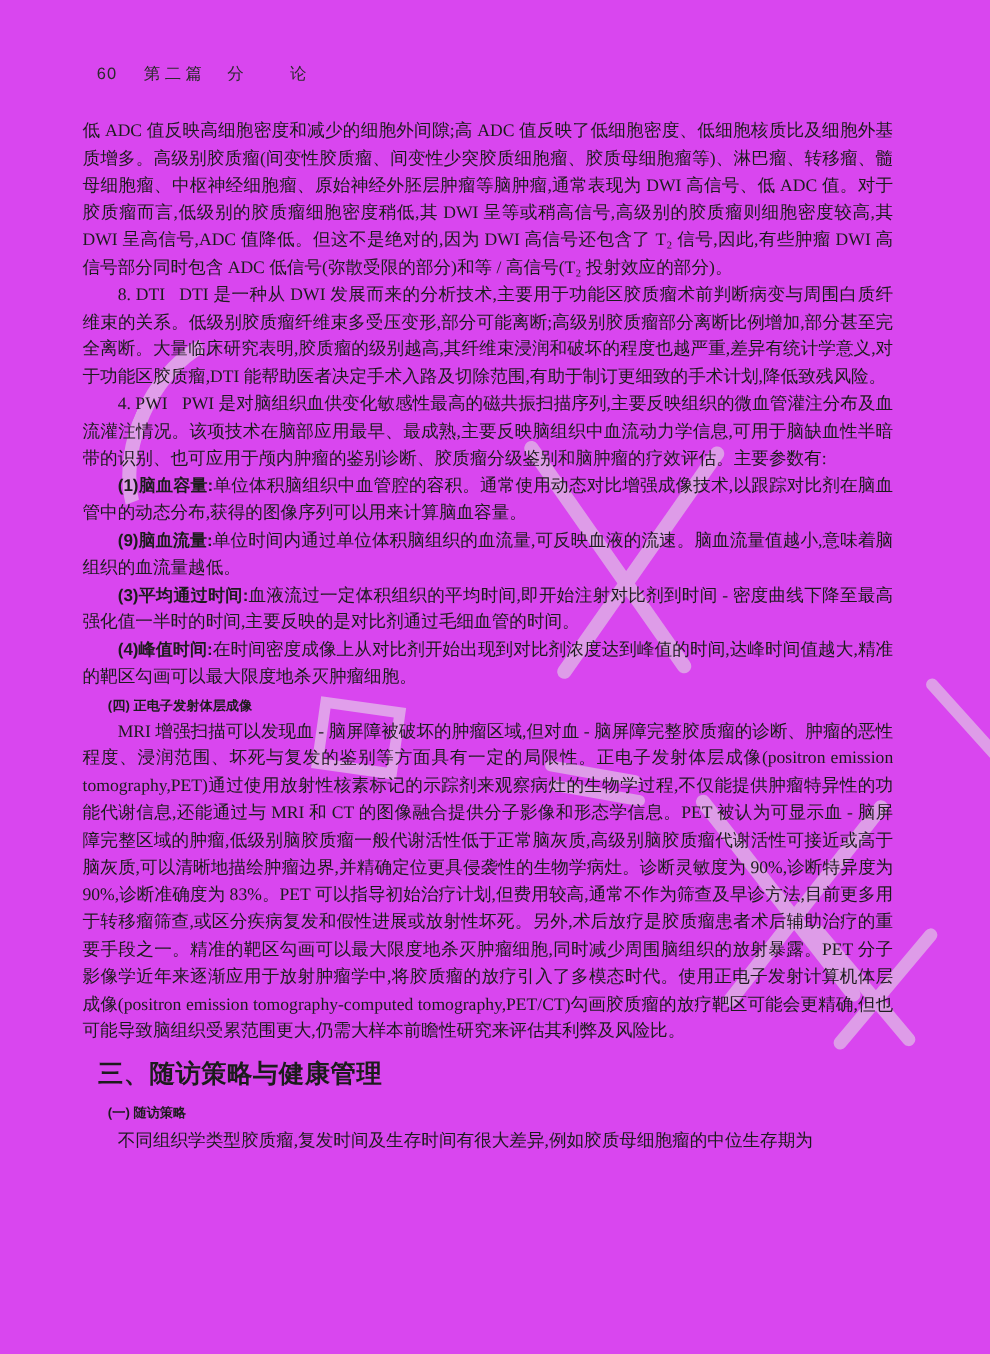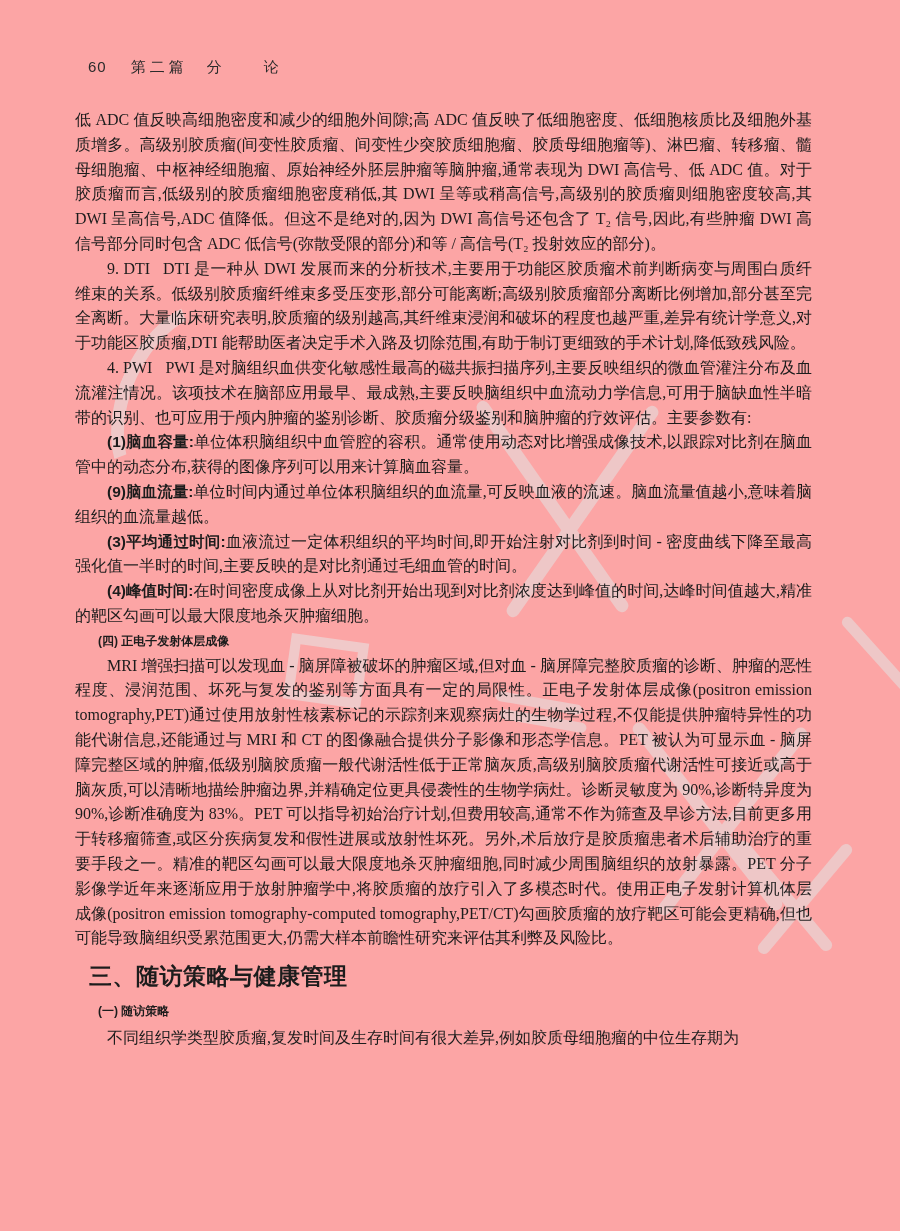--- a/index.html
+++ b/index.html
@@ -1,19 +1,19 @@
 <!DOCTYPE html>
 <html lang="zh"><head>
 <meta charset="utf-8">
 <style>
   html,body{margin:0;padding:0;background:#ffffff;}
   .page{
     position:relative;
     width:900px;height:1231px;
-    background:#fca5a5;
+    background:#d946ef;
     overflow:hidden;
     font-family:"Liberation Serif","DejaVu Serif",serif;
     color:#1c1c1c;
   }
   
   .watermark{position:absolute;inset:0;opacity:.55;pointer-events:none;}
   .wm{position:absolute;background:#e3e3e3;border-radius:7px;}
   .wm-arc{position:absolute;width:120px;height:190px;border:13px solid transparent;
           border-left-color:#e6e6e6;border-radius:50%;transform:rotate(24deg);}
   .wm-box{position:absolute;width:58px;height:46px;border:10px solid #e8e8e8;transform:rotate(8deg);}
@@ -75,21 +75,21 @@
 
   <header class="page-header">
     <span class="page-number">60</span>
     <span class="header-title">第二篇　分　　论</span>
   </header>
 
   <main class="body-text">
 
     <p class="para noindent">低 ADC 值反映高细胞密度和减少的细胞外间隙;高 ADC 值反映了低细胞密度、低细胞核质比及细胞外基质增多。高级别胶质瘤(间变性胶质瘤、间变性少突胶质细胞瘤、胶质母细胞瘤等)、淋巴瘤、转移瘤、髓母细胞瘤、中枢神经细胞瘤、原始神经外胚层肿瘤等脑肿瘤,通常表现为 DWI 高信号、低 ADC 值。对于胶质瘤而言,低级别的胶质瘤细胞密度稍低,其 DWI 呈等或稍高信号,高级别的胶质瘤则细胞密度较高,其 DWI 呈高信号,ADC 值降低。但这不是绝对的,因为 DWI 高信号还包含了 T₂ 信号,因此,有些肿瘤 DWI 高信号部分同时包含 ADC 低信号(弥散受限的部分)和等 / 高信号(T₂ 投射效应的部分)。</p>
 
-    <p class="para"><span class="num-label">9. DTI</span><span>DTI 是一种从 DWI 发展而来的分析技术,主要用于功能区胶质瘤术前判断病变与周围白质纤维束的关系。低级别胶质瘤纤维束多受压变形,部分可能离断;高级别胶质瘤部分离断比例增加,部分甚至完全离断。大量临床研究表明,胶质瘤的级别越高,其纤维束浸润和破坏的程度也越严重,差异有统计学意义,对于功能区胶质瘤,DTI 能帮助医者决定手术入路及切除范围,有助于制订更细致的手术计划,降低致残风险。</span></p>
+    <p class="para"><span class="num-label">8. DTI</span><span>DTI 是一种从 DWI 发展而来的分析技术,主要用于功能区胶质瘤术前判断病变与周围白质纤维束的关系。低级别胶质瘤纤维束多受压变形,部分可能离断;高级别胶质瘤部分离断比例增加,部分甚至完全离断。大量临床研究表明,胶质瘤的级别越高,其纤维束浸润和破坏的程度也越严重,差异有统计学意义,对于功能区胶质瘤,DTI 能帮助医者决定手术入路及切除范围,有助于制订更细致的手术计划,降低致残风险。</span></p>
 
     <p class="para"><span class="num-label">4. PWI</span><span>PWI 是对脑组织血供变化敏感性最高的磁共振扫描序列,主要反映组织的微血管灌注分布及血流灌注情况。该项技术在脑部应用最早、最成熟,主要反映脑组织中血流动力学信息,可用于脑缺血性半暗带的识别、也可应用于颅内肿瘤的鉴别诊断、胶质瘤分级鉴别和脑肿瘤的疗效评估。主要参数有:</span></p>
 
     <p class="para"><span class="term">(1)脑血容量:</span><span>单位体积脑组织中血管腔的容积。通常使用动态对比增强成像技术,以跟踪对比剂在脑血管中的动态分布,获得的图像序列可以用来计算脑血容量。</span></p>
 
     <p class="para"><span class="term">(9)脑血流量:</span><span>单位时间内通过单位体积脑组织的血流量,可反映血液的流速。脑血流量值越小,意味着脑组织的血流量越低。</span></p>
 
     <p class="para"><span class="term">(3)平均通过时间:</span><span>血液流过一定体积组织的平均时间,即开始注射对比剂到时间 - 密度曲线下降至最高强化值一半时的时间,主要反映的是对比剂通过毛细血管的时间。</span></p>
 
     <p class="para"><span class="term">(4)峰值时间:</span><span>在时间密度成像上从对比剂开始出现到对比剂浓度达到峰值的时间,达峰时间值越大,精准的靶区勾画可以最大限度地杀灭肿瘤细胞。</span></p>

